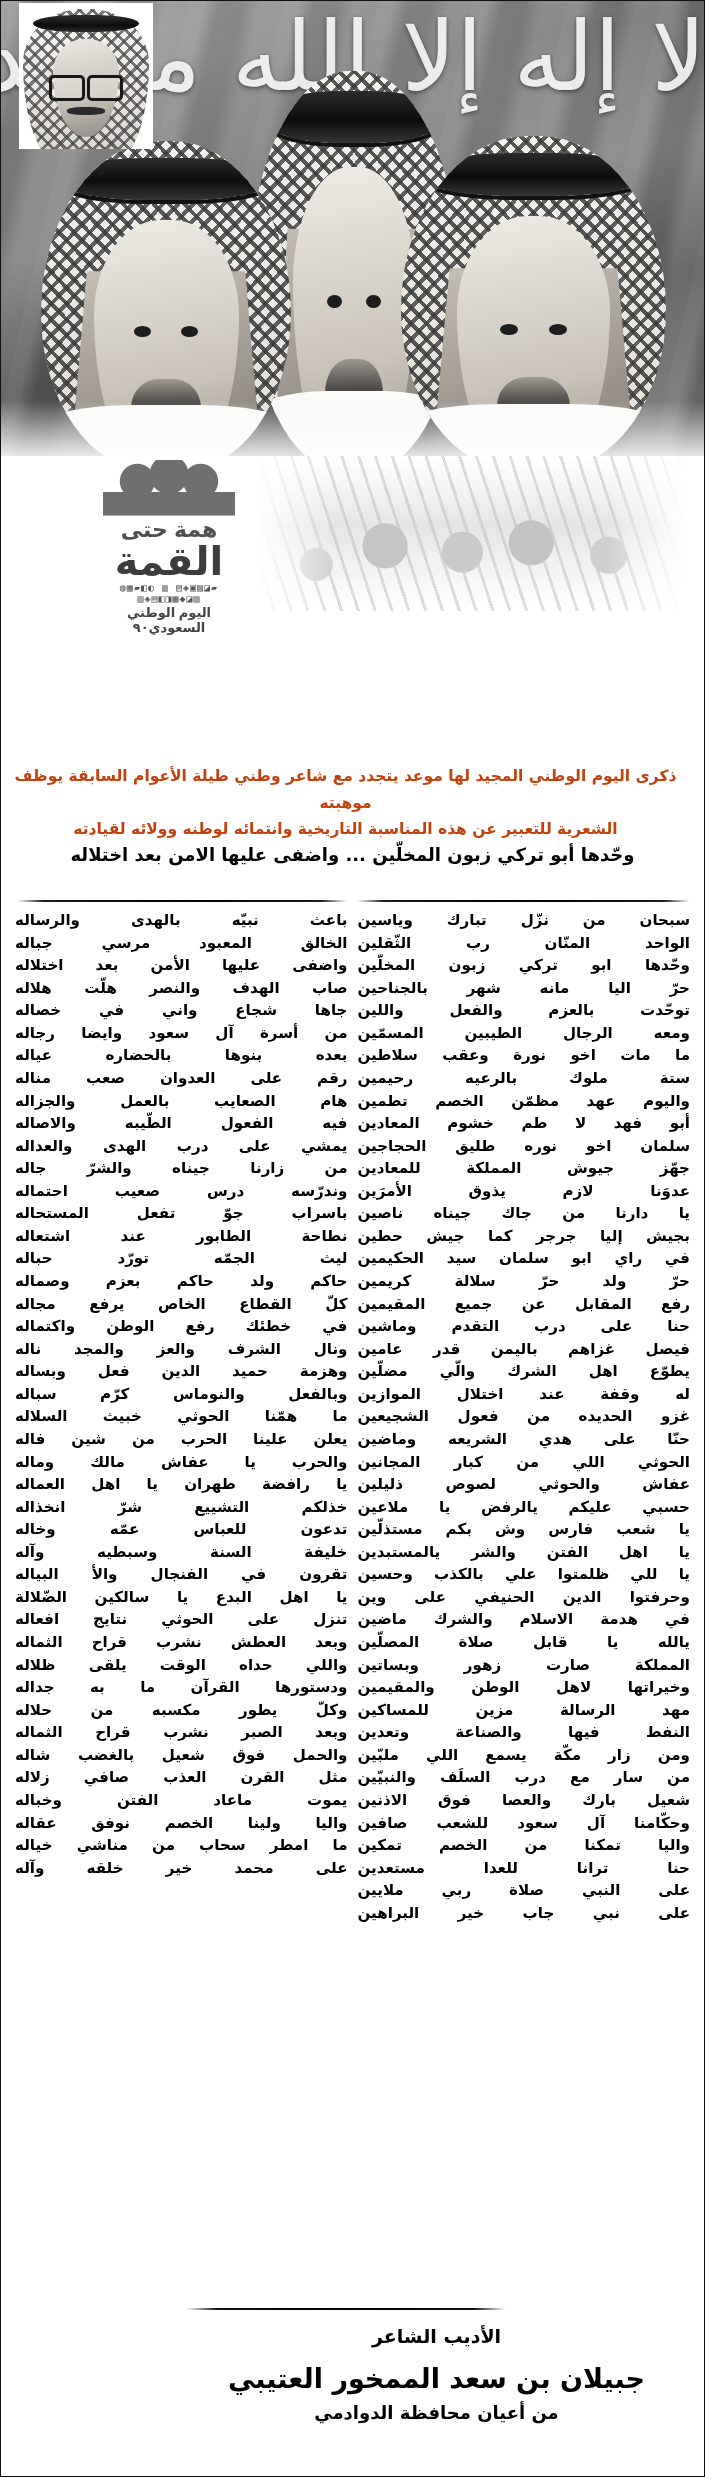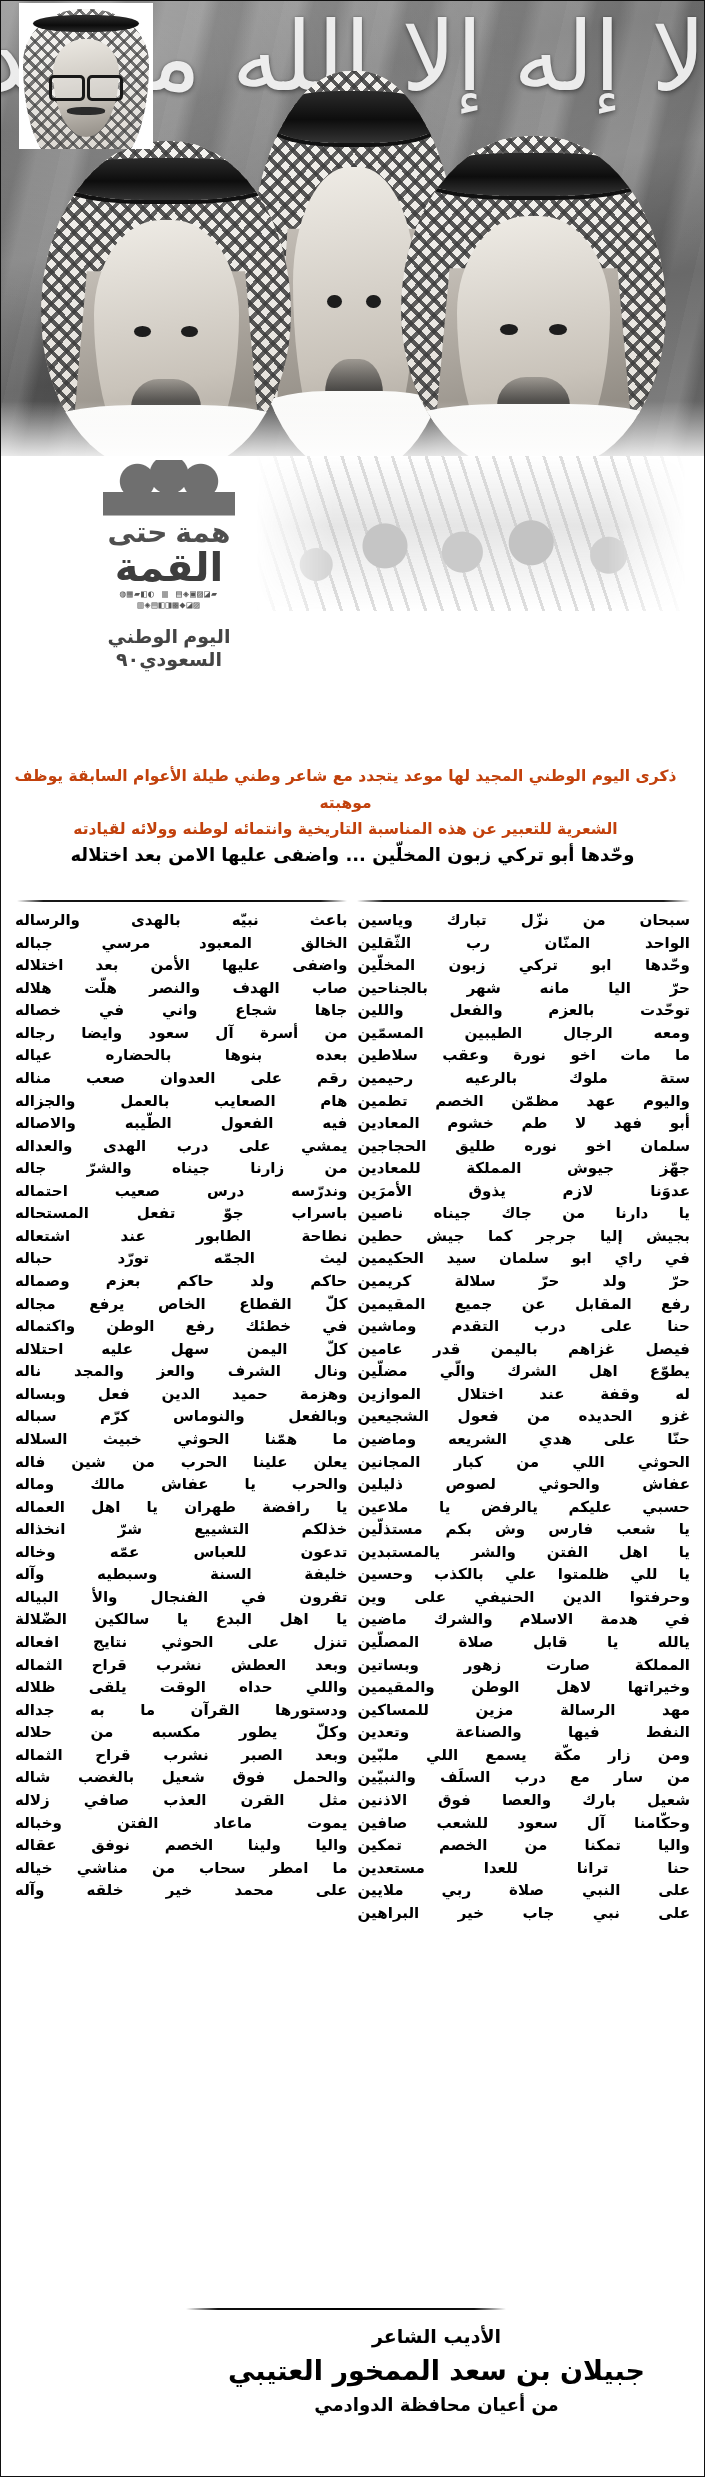--- a/index.html
+++ b/index.html
@@ -172,27 +172,27 @@
     -webkit-mask-repeat:no-repeat;
             mask-image:
       radial-gradient(circle at 26% 38%, #000 0 17px, transparent 18px),
       radial-gradient(circle at 50% 26%, #000 0 19px, transparent 20px),
       radial-gradient(circle at 74% 38%, #000 0 17px, transparent 18px),
       linear-gradient(#000 0 0);
             mask-size:100% 100%,100% 100%,100% 100%,100% 42%;
             mask-position:0 0,0 0,0 0,0 100%;
             mask-repeat:no-repeat;
   }
-  .nd-l1{font-size:28px;font-weight:bold;line-height:1.05;color:#4f4f4f;}
+  .nd-l1{font-size:22px;font-weight:bold;line-height:1.05;color:#4f4f4f;}
   .nd-l2{font-size:40px;font-weight:bold;line-height:1.0;color:#3d3d3d;letter-spacing:-1px;}
   .nd-glyphs{
     font-size:10px;letter-spacing:1px;color:#555;margin-top:1px;
     font-family:"DejaVu Sans Mono","Liberation Mono",monospace;
   }
-  .nd-sub{font-size:19px;font-weight:bold;color:#444;margin-top:15px;}
+  .nd-sub{font-size:13px;font-weight:bold;color:#444;margin-top:1px;}
 
   
   .intro{
     position:absolute;
     left:8px; right:22px; top:762px;
     text-align:center;
     direction:rtl;
     font-family:"DejaVu Sans","Liberation Sans",sans-serif;
     font-size:15.5px;
     font-weight:bold;
@@ -299,21 +299,21 @@
     background:#2b2b2b;border-radius:40%;
   }
   .author-text{
     position:absolute;
     right:0; left:168px; top:6px;
     text-align:center;
     direction:rtl;
     font-family:"DejaVu Sans","Liberation Sans",sans-serif;
     color:#000;
   }
-  .a-role{font-size:19px;font-weight:bold;margin-bottom:8px;}
+  .a-role{font-size:19px;font-weight:bold;margin-bottom:16px;}
   .a-name{font-size:27px;font-weight:bold;letter-spacing:-.5px;margin-bottom:8px;}
   .a-from{font-size:18px;font-weight:bold;}
 </style>
 </head>
 <body>
 
 <div class="page">
 
   <div class="hero">
     <div class="flag"></div>
@@ -444,21 +444,20 @@
         <span class="line">فيه الفعول الطّيبه والاصاله</span>
         <span class="line">يمشي على درب الهدى والعداله</span>
         <span class="line">من زارنا جيناه والشرّ جاله</span>
         <span class="line">وندرّسه درس صعيب احتماله</span>
         <span class="line">باسراب جوّ تفعل المستحاله</span>
         <span class="line">نطاحة الطابور عند اشتعاله</span>
         <span class="line">ليث الجمّه تورّد حباله</span>
         <span class="line">حاكم ولد حاكم بعزم وصماله</span>
         <span class="line">كلّ القطاع الخاص يرفع مجاله</span>
         <span class="line">في خطئك رفع الوطن واكتماله</span>
-        <span class="line">كلّ اليمن سهل عليه احتلاله</span>
         <span class="line">ونال الشرف والعز والمجد ناله</span>
         <span class="line">وهزمة حميد الدين فعل وبساله</span>
         <span class="line">وبالفعل والنوماس كرّم سباله</span>
         <span class="line">ما همّنا الحوثي خبيث السلاله</span>
         <span class="line">يعلن علينا الحرب من شين فاله</span>
         <span class="line">والحرب يا عفاش مالك وماله</span>
         <span class="line">يا رافضة طهران يا اهل العماله</span>
         <span class="line">خذلكم التشييع شرّ انخذاله</span>
         <span class="line">تدعون للعباس عمّه وخاله</span>
         <span class="line">خليفة السنة وسبطيه وآله</span>

